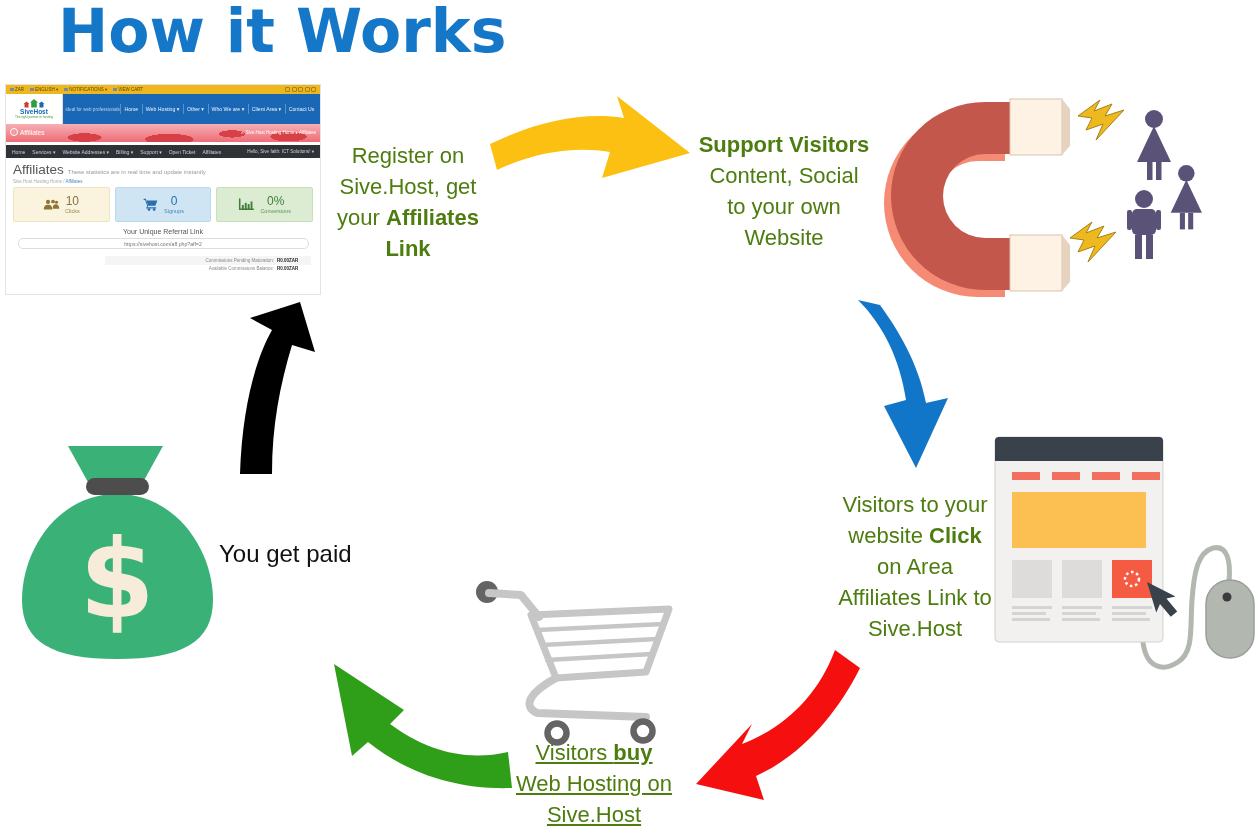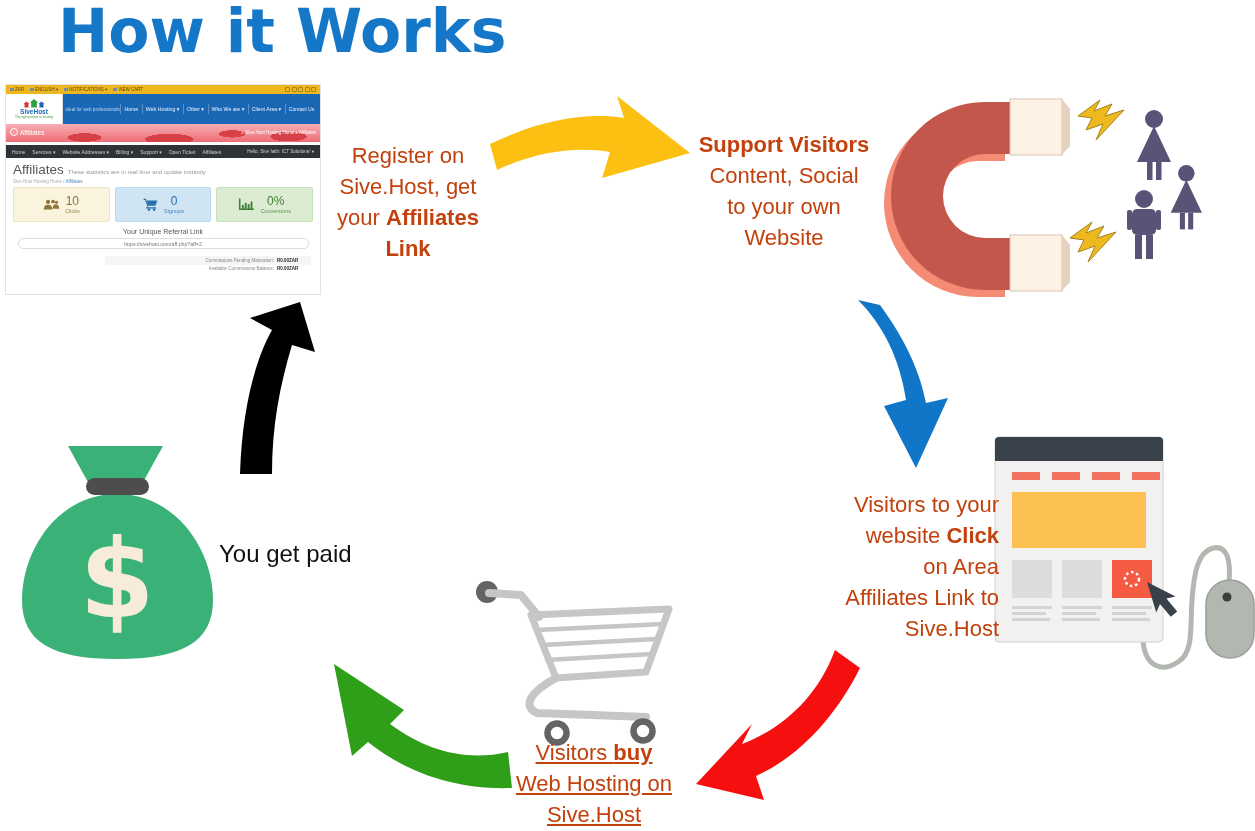--- a/index.html
+++ b/index.html
@@ -1,25 +1,25 @@
 <!DOCTYPE html>
 <html><head>
 <meta charset="utf-8">
 <style>
   html,body{margin:0;padding:0;background:#fff;}
   .canvas{position:relative;width:1255px;height:831px;background:#fff;overflow:hidden;
           font-family:"Liberation Sans",sans-serif;color:#111;}
   .overlay{position:absolute;left:0;top:0;z-index:1;}
   .title{position:absolute;left:58px;top:-4px;z-index:3;font-family:"DejaVu Sans",sans-serif;
          font-weight:bold;font-size:60px;color:#1577c8;letter-spacing:0px;}
-  .step{position:absolute;z-index:3;text-align:center;font-size:22px;line-height:31px;color:#c2410c;}
+  .step{position:absolute;z-index:3;text-align:center;font-size:22px;line-height:31px;color:#4d7c0f;}
   .step b{font-weight:bold;}
   .step-register{left:318px;top:140px;width:180px;}
   .step-attract{left:686px;top:129px;width:196px;}
-  .step-click{left:795px;top:489px;width:204px;text-align:right;}
+  .step-click{left:813px;top:489px;width:204px;}
   .step-buy{left:492px;top:737px;width:204px;text-decoration:underline;}
   .step-paid{left:219px;top:540px;z-index:3;position:absolute;font-size:24px;}
   
   .shot{position:absolute;left:5px;top:84px;width:314px;height:209px;z-index:2;background:#fff;
         border:1px solid #e3e3e3;display:flex;flex-direction:column;overflow:hidden;}
   .topbar{height:9px;background:#eeb71e;display:flex;align-items:center;gap:6px;padding:0 4px;
           font-size:4.5px;color:#5a4708;flex:none;}
   .tb-item{display:flex;align-items:center;gap:1.5px;}
   .mini-ico{width:3.5px;height:3.5px;background:#7a8aa0;display:inline-block;}
   .tb-social{margin-left:auto;display:flex;gap:1.5px;}

